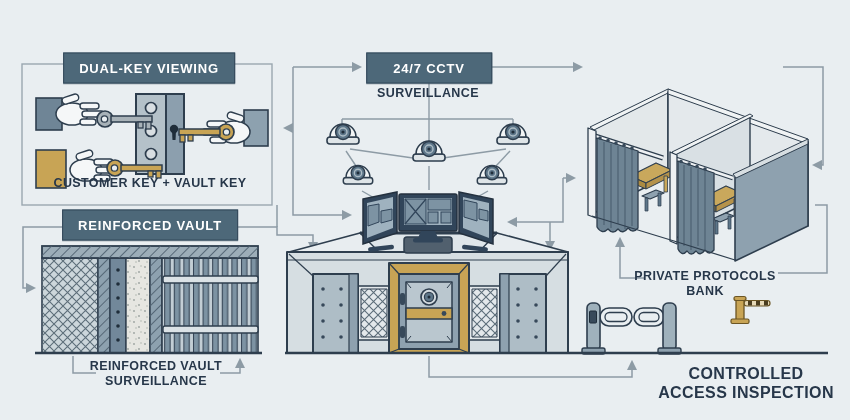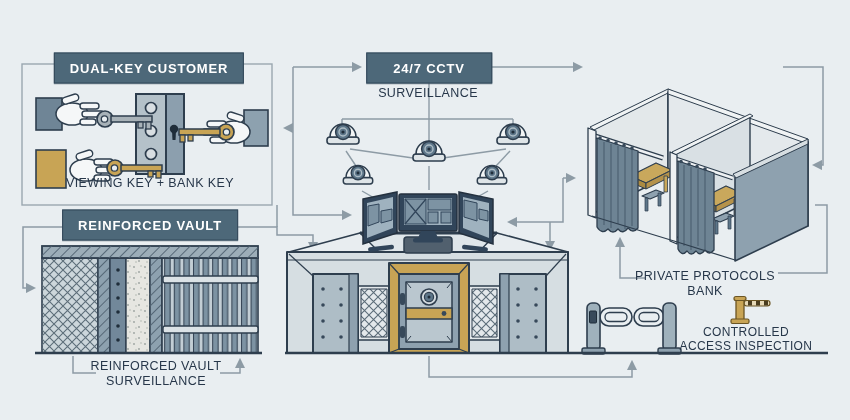--- a/index.html
+++ b/index.html
@@ -3,23 +3,23 @@
 <meta charset="utf-8">
 <style>
   html,body{margin:0;padding:0;background:#dfe6ea;}
   .stage{position:relative;width:850px;height:420px;background:#e9eef1;overflow:hidden;
          font-family:"Liberation Sans",sans-serif;}
   .art{position:absolute;left:0;top:0;}
   .hdr{position:absolute;transform:translate(-50%,-50%);background:#4d6879;color:#fff;
        font-weight:bold;font-size:13px;letter-spacing:.8px;padding:7px 15px;
        border:1px solid #33485a;box-shadow:0 1px 0 rgba(20,35,50,.25);white-space:nowrap;}
   .hdr.wide{padding:7px 26px;}
-  .lbl{position:absolute;transform:translate(-50%,-50%);color:#27374a;font-weight:normal;
+  .lbl{position:absolute;transform:translate(-50%,-50%);color:#27374a;font-weight:bold;
        font-size:12.5px;letter-spacing:.4px;text-align:center;line-height:1.18;white-space:nowrap;}
-  .lbl.small{font-size:12px;}
+  .lbl.small{font-size:16px;margin-top:45px;}
 </style>
 </head>
 <body>
 
 <div class="stage">
 
 <svg class="art" width="850" height="420" viewBox="0 0 850 420">
   <defs>
     <marker id="arr" viewBox="0 0 10 10" refX="8" refY="5" markerWidth="7" markerHeight="7" orient="auto-start-reverse">
       <path d="M0,0 L10,5 L0,10 z" fill="#8d9ba5"></path>
@@ -350,26 +350,26 @@
     <rect x="764" y="301" width="4" height="4.5" fill="#4a3d20"></rect>
     <rect x="736" y="299" width="8" height="21" fill="#c8a455" stroke="#6b5524" stroke-width="1.3"></rect>
     <rect x="734" y="296.5" width="12" height="4" rx="2" fill="#c8a455" stroke="#6b5524" stroke-width="1.2"></rect>
     <rect x="731" y="319" width="18" height="4.5" rx="1.5" fill="#c8a455" stroke="#6b5524" stroke-width="1.2"></rect>
   </g>
 
   <line x1="35" y1="353" x2="262" y2="353" stroke="#2e3e4e" stroke-width="2.4"></line>
   <line x1="285" y1="353" x2="828" y2="353" stroke="#2e3e4e" stroke-width="2.4"></line>
 </svg>
 
-<div class="hdr" style="left:149px;top:68px">DUAL-KEY CUSTOMER</div>
+<div class="hdr" style="left:149px;top:68px">DUAL-KEY VIEWING</div>
 <div class="hdr wide" style="left:429px;top:68px">24/7 CCTV</div>
 <div class="hdr" style="left:150px;top:225px">REINFORCED VAULT</div>
 
 <div class="lbl" style="left:428px;top:93px">SURVEILLANCE</div>
-<div class="lbl" style="left:150px;top:183px">VIEWING KEY + BANK KEY</div>
+<div class="lbl" style="left:150px;top:183px">CUSTOMER KEY + VAULT KEY</div>
 
 <div class="lbl" style="left:156px;top:374px">
   <span style="display:block">REINFORCED VAULT</span>
   <span style="display:block">SURVEILLANCE</span>
 </div>
 
 <div class="lbl" style="left:705px;top:284px">
   <span style="display:block">PRIVATE PROTOCOLS</span>
   <span style="display:block">BANK</span>
 </div>

